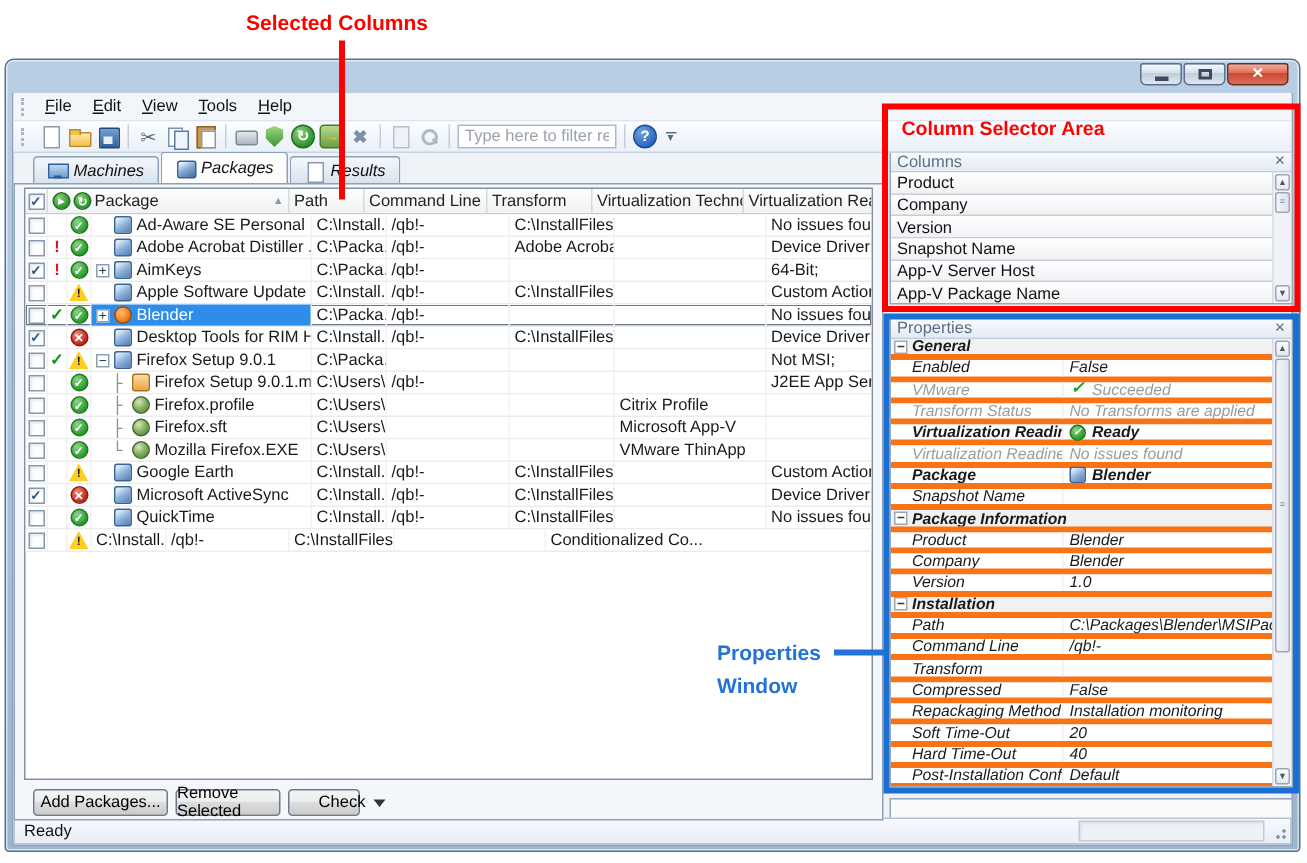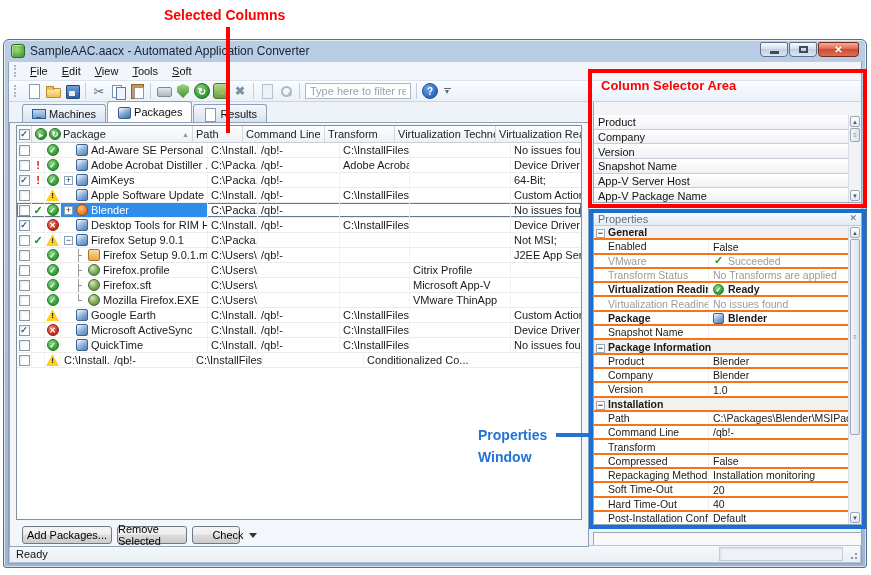--- a/index.html
+++ b/index.html
@@ -78,21 +78,21 @@
   .ico-help{border-radius:50%;background:radial-gradient(circle at 35% 30%,#6fa4e0,#2b69c0 70%);border:1px solid #1d4e94;color:#fff;font-size:10px;font-weight:bold;}
   .ico-help::before{content:"?";}
   .tb-overflow{width:12px;height:16px;display:flex;flex-direction:column;align-items:center;justify-content:center;color:#5a6a7a;flex:none;}
   .tb-overflow::before{content:"";width:7px;height:1px;background:#5a6a7a;margin-bottom:1px;}
   .tb-overflow::after{content:"▾";font-size:8px;line-height:4px;}
 
   
   .tabstrip{position:absolute;left:6px;top:62px;width:578px;height:20px;display:flex;align-items:flex-end;padding-left:12px;z-index:2;}
   .tab{height:18px;display:flex;align-items:center;gap:4px;padding:0 9px;margin-right:1px;
     border:1px solid #8ba0b7;border-bottom:none;border-radius:3px 3px 0 0;
-    background:linear-gradient(#f4f8fb,#d8e3ee);color:#111;position:relative;}
+    background:linear-gradient(#f4f8fb,#d8e3ee);color:#111;position:relative;font-style:italic;}
   .tab.active-true{height:21px;background:#fdfdfe;z-index:3;}
   .tabico{width:13px;height:12px;position:relative;flex:none;}
   .tabico-machines::before{content:"";position:absolute;left:0;top:1px;width:12px;height:8px;
     background:linear-gradient(#bfd8f0,#6fa0d0);border:1px solid #2e5e96;}
   .tabico-machines::after{content:"";position:absolute;left:4px;top:9px;width:5px;height:2px;background:#2e5e96;}
   .tabico-packages::before{content:"";position:absolute;left:1px;top:1px;width:11px;height:10px;border-radius:2px;
     background:linear-gradient(150deg,#e8f0f8 10%,#7fa8d4 50%,#466e9e);border:1px solid #35608e;}
   .tabico-results::before{content:"";position:absolute;left:2px;top:0;width:9px;height:12px;background:#fff;border:1px solid #8a9aaa;}
 
   .tabpage{position:absolute;left:5px;top:82px;width:580px;height:425px;border:1px solid #8da2b8;background:#f3f6fa;z-index:1;}
@@ -190,21 +190,21 @@
   .sb-down{bottom:1px;}
   .sb-thumb{position:absolute;left:1px;right:1px;background:linear-gradient(90deg,#f2f5f9,#dde4ec);
     border:1px solid #9aa7b8;border-radius:2px;display:flex;align-items:center;justify-content:center;
     font-size:6px;color:#7a8a9a;letter-spacing:0;}
   .sb-thumb::before{content:"≡";}
   .cols-thumb{top:13px;height:14px;}
   .props-thumb{top:13px;height:196px;}
 
   .panel-props{top:171px;height:314px;}
   .prows{position:absolute;left:0;top:14px;right:13px;bottom:0;font-size:10.5px;}
-  .prow{display:flex;height:14.3px;border-bottom:2px solid #f97316;align-items:flex-end;background:#fff;}
+  .prow{display:flex;height:14.3px;border-bottom:4px solid #f97316;align-items:center;background:#fff;font-style:italic;}
   .pexp{width:9px;height:9px;margin:0 3px 0 2px;flex:none;border:1px solid #9aa8b8;background:#fff;
     font-size:9px;line-height:7px;text-align:center;color:#333;visibility:hidden;}
   .pk-section{background:#f1f1f1;font-weight:bold;}
   .pk-section .pexp{visibility:visible;}
   .pk-section .pexp::before{content:"−";}
   .plabel{width:101px;flex:none;white-space:nowrap;overflow:hidden;border-right:1px solid #efefef;height:100%;
     display:flex;align-items:center;}
   .pk-section .plabel{border-right:none;width:auto;}
   .pval{flex:1;display:flex;align-items:center;padding-left:4px;white-space:nowrap;overflow:hidden;}
   .lg-true .plabel{color:#9b9b9b;font-weight:normal;}
@@ -246,42 +246,38 @@
   <div class="blue-rect"></div>
   <div class="ann ann-propwin">
     <div>Properties</div>
     <div>Window</div>
   </div>
   <div class="ann-hline"></div>
 
   <div class="window">
     <div class="win-content"></div>
 
-    <div class="titlebar">
-      <span class="app-icon"></span>
-      <span class="title-text">SampleAAC.aacx - Automated Application Converter</span>
-    </div>
     <div class="win-btns">
       <div class="win-btn">
           <span class="g-min"></span>
         </div>
       <div class="win-btn">
           <span class="g-max"></span>
         </div>
       <div class="win-btn close g-close"></div>
     </div>
 
     <div class="menubar">
       <span class="bar-grip"></span>
 
     <span class="menu-item">File</span>
         <span class="menu-item">Edit</span>
         <span class="menu-item">View</span>
         <span class="menu-item">Tools</span>
-        <span class="menu-item">Soft</span>
+        <span class="menu-item">Help</span>
       </div>
 
     <div class="toolbar">
       <span class="bar-grip"></span>
       <span class="ico ico-new"></span>
       <span class="ico ico-open"></span>
       <span class="ico ico-save"></span>
       <span class="tb-sep"></span>
       <span class="ico ico-cut"></span>
       <span class="ico ico-copy"></span>
@@ -682,20 +678,24 @@
       </div>
       <div class="pushbtn btn-add">Add Packages...</div>
       <div class="pushbtn btn-remove">Remove Selected</div>
       <div class="pushbtn btn-check">
         <span>Check</span>
         <span class="dd-arrow"></span>
       </div>
     </div>
 
     <div class="panel panel-columns">
+      <div class="panel-title">
+        <span>Columns</span>
+        <span class="panel-close"></span>
+      </div>
       <div class="col-items">
 
       <div class="col-item">Product</div>
           <div class="col-item">Company</div>
           <div class="col-item">Version</div>
           <div class="col-item">Snapshot Name</div>
           <div class="col-item">App-V Server Host</div>
           <div class="col-item">App-V Package Name</div>
         </div>
       <div class="scrollbar">

